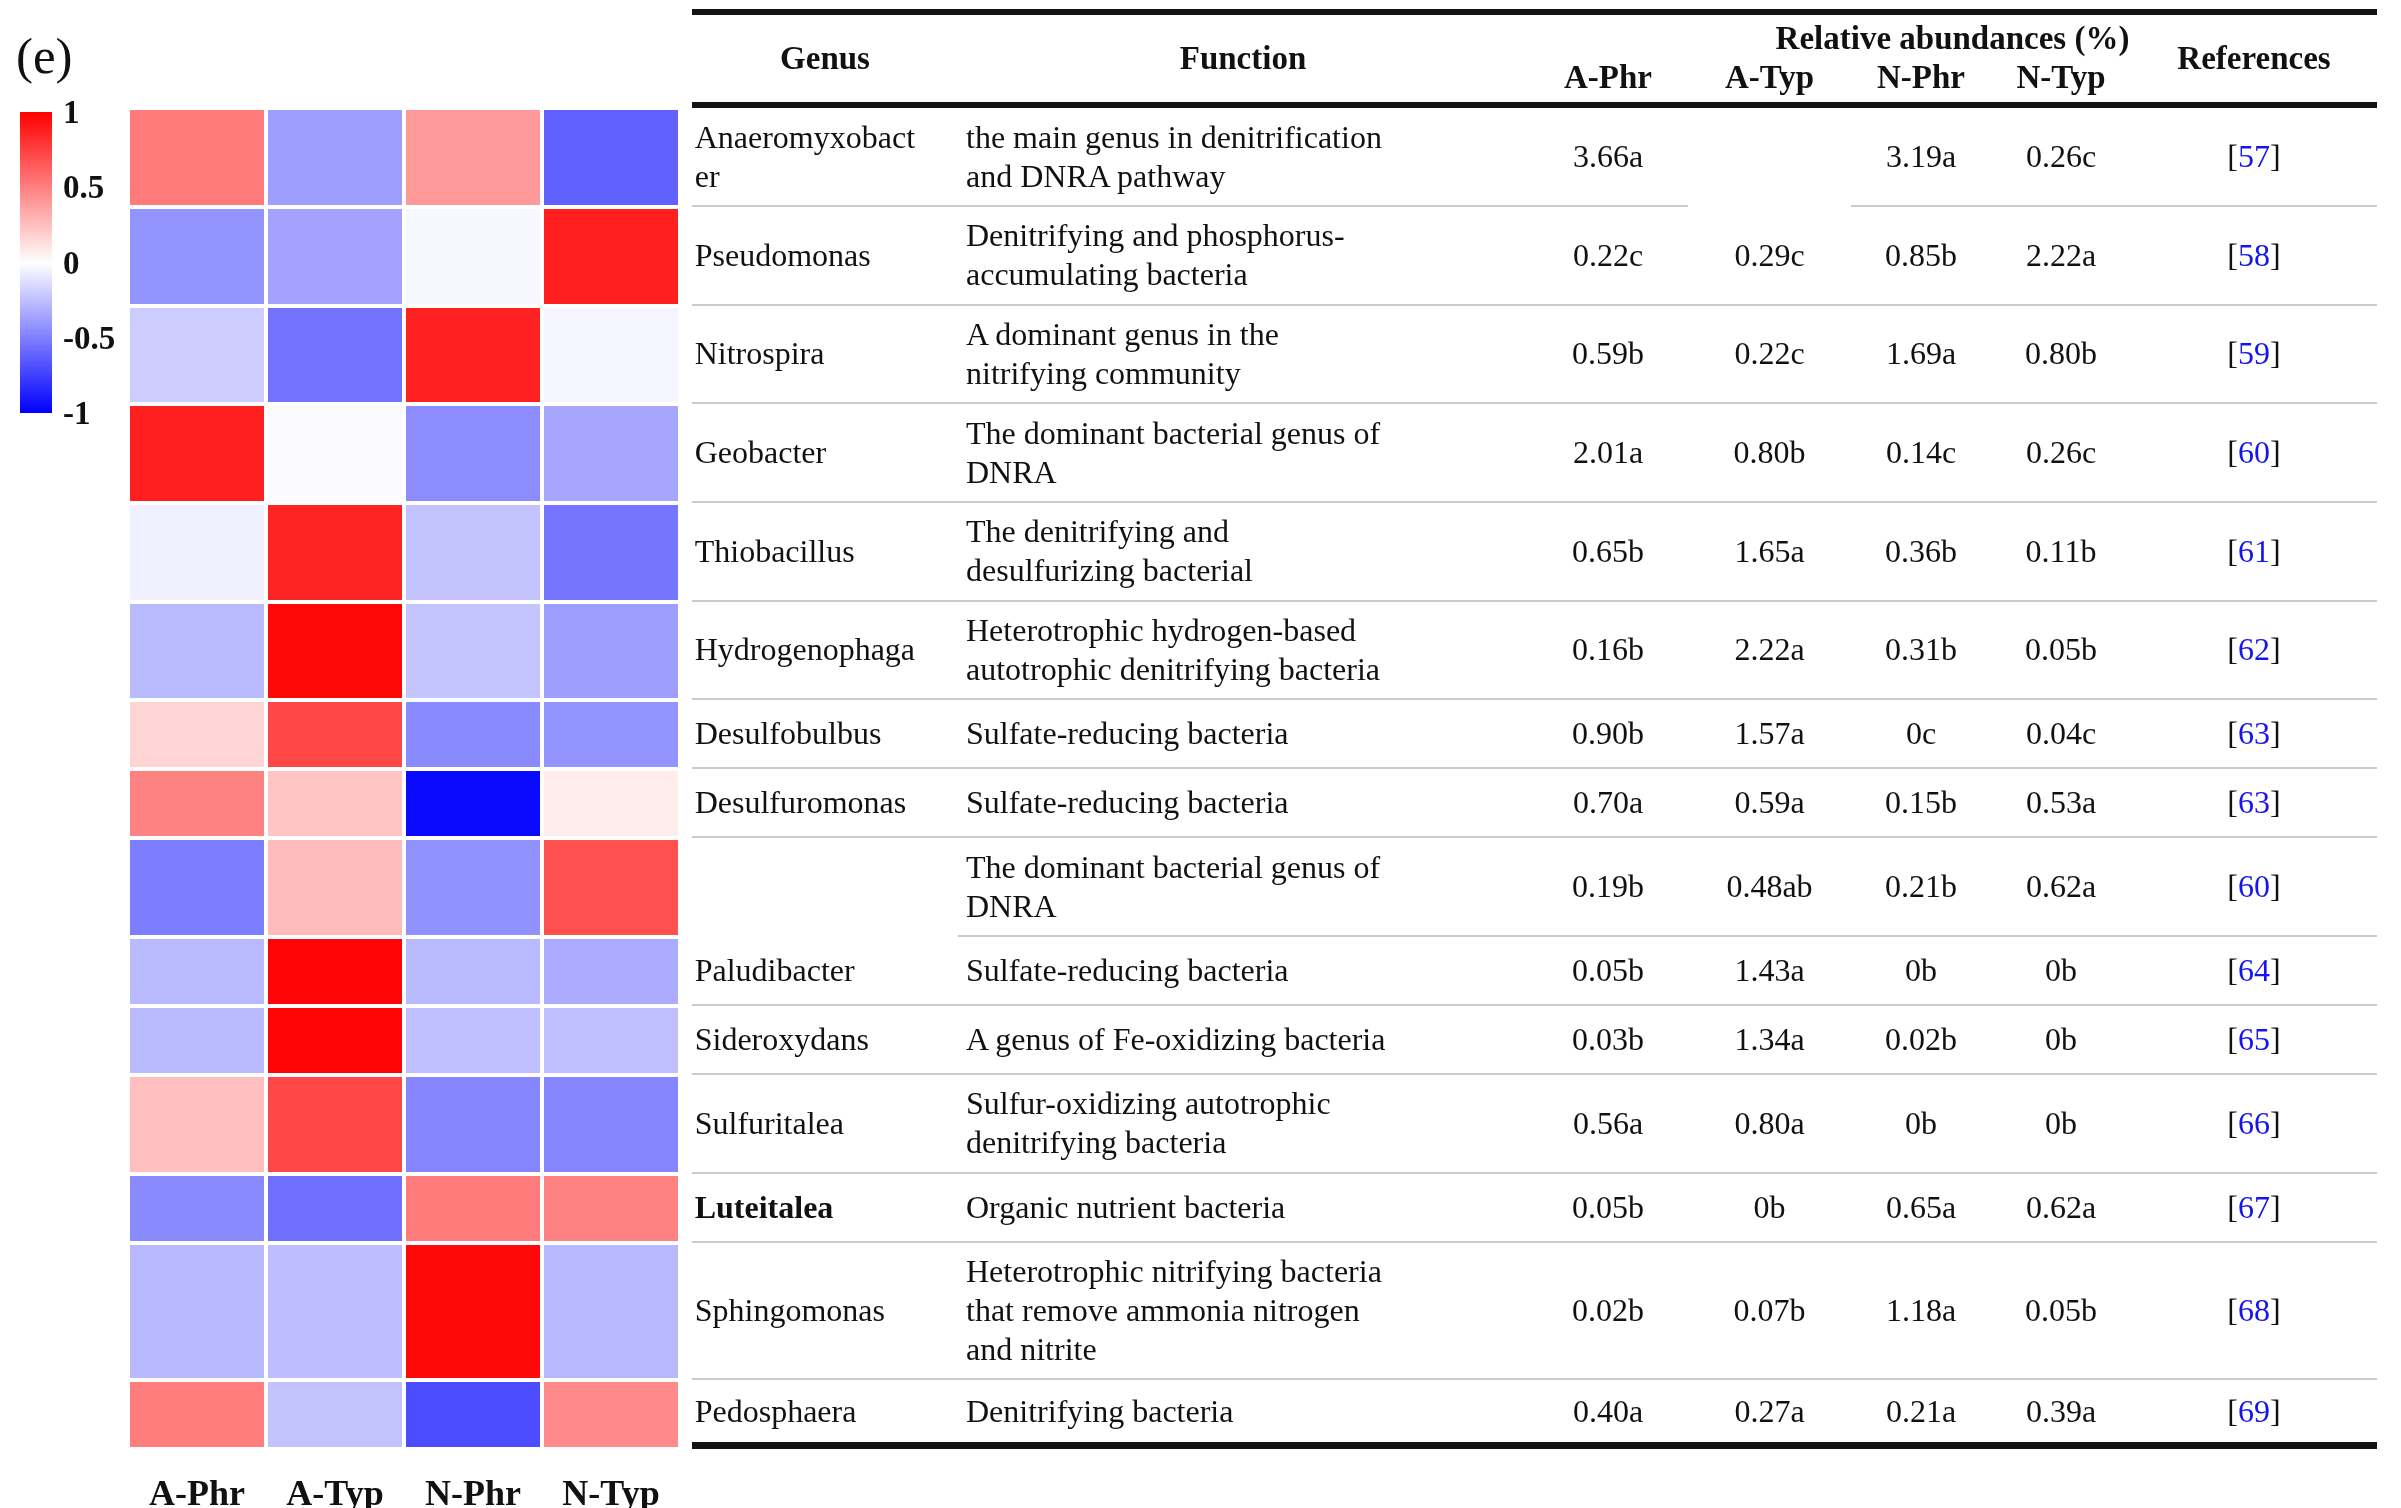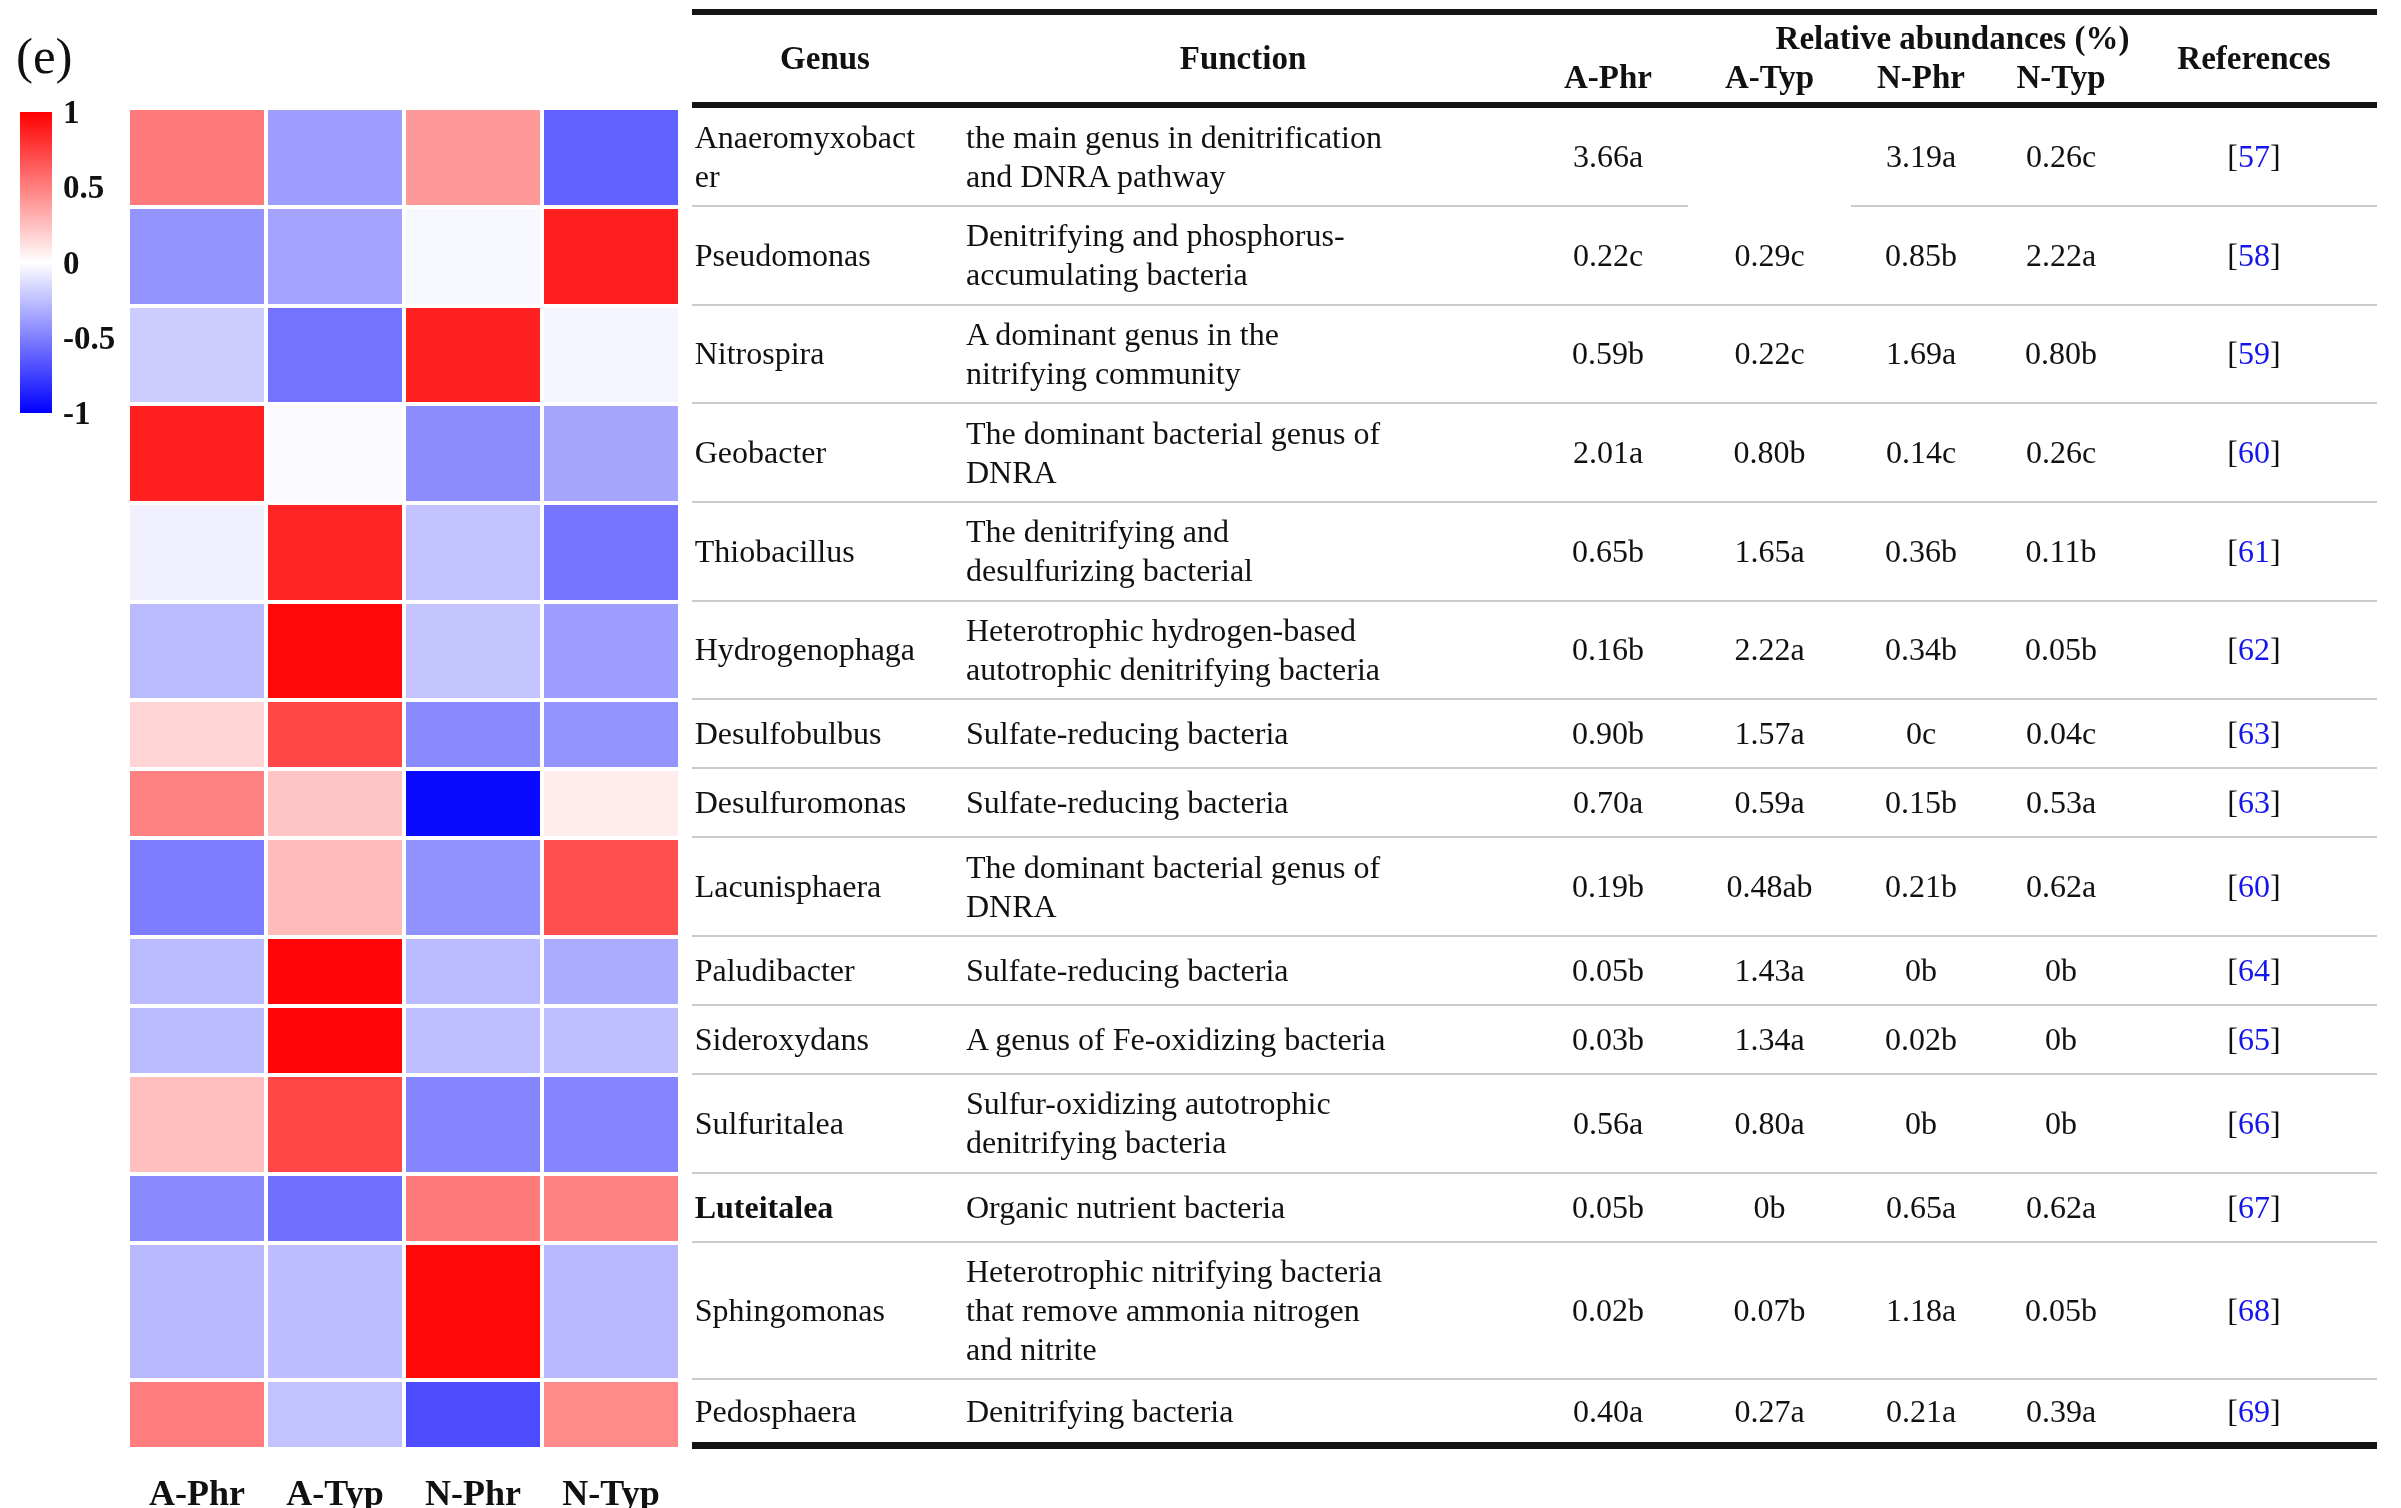--- a/index.html
+++ b/index.html
@@ -170,21 +170,21 @@
       </div>
       <div class="hm" style="grid-area: 8 / 1; background: rgb(186, 186, 255);"></div>
       <div class="hm" style="grid-area: 8 / 2; background: rgb(255, 8, 8);"></div>
       <div class="hm" style="grid-area: 8 / 3; background: rgb(196, 196, 255);"></div>
       <div class="hm" style="grid-area: 8 / 4; background: rgb(158, 158, 255);"></div>
       <div class="tcell gcell" style="grid-area: 8 / 6;">Hydrogenophaga</div>
       <div class="tcell fcell" style="grid-area: 8 / 7;">Heterotrophic hydrogen-based
 autotrophic denitrifying bacteria</div>
       <div class="tcell vcell" style="grid-area: 8 / 8;">0.16b</div>
       <div class="tcell vcell" style="grid-area: 8 / 9;">2.22a</div>
-      <div class="tcell vcell" style="grid-area: 8 / 10;">0.34b</div>
+      <div class="tcell vcell" style="grid-area: 8 / 10;">0.31b</div>
       <div class="tcell vcell" style="grid-area: 8 / 11;">0.05b</div>
       <div class="tcell rcell" style="grid-area: 8 / 12;">
         <span>[</span>
         <span class="refnum">62</span>
         <span>]</span>
       </div>
       <div class="hm" style="grid-area: 9 / 1; background: rgb(255, 212, 212);"></div>
       <div class="hm" style="grid-area: 9 / 2; background: rgb(255, 71, 71);"></div>
       <div class="hm" style="grid-area: 9 / 3; background: rgb(138, 138, 255);"></div>
       <div class="hm" style="grid-area: 9 / 4; background: rgb(148, 148, 255);"></div>
@@ -211,21 +211,20 @@
       <div class="tcell vcell" style="grid-area: 10 / 11;">0.53a</div>
       <div class="tcell rcell" style="grid-area: 10 / 12;">
         <span>[</span>
         <span class="refnum">63</span>
         <span>]</span>
       </div>
       <div class="hm" style="grid-area: 11 / 1; background: rgb(125, 125, 255);"></div>
       <div class="hm" style="grid-area: 11 / 2; background: rgb(255, 186, 186);"></div>
       <div class="hm" style="grid-area: 11 / 3; background: rgb(145, 145, 255);"></div>
       <div class="hm" style="grid-area: 11 / 4; background: rgb(255, 79, 79);"></div>
-      <div class="tcell gcell" style="grid-area: 11 / 6;">Lacunisphaera</div>
       <div class="tcell fcell" style="grid-area: 11 / 7;">The dominant bacterial genus of
 DNRA</div>
       <div class="tcell vcell" style="grid-area: 11 / 8;">0.19b</div>
       <div class="tcell vcell" style="grid-area: 11 / 9;">0.48ab</div>
       <div class="tcell vcell" style="grid-area: 11 / 10;">0.21b</div>
       <div class="tcell vcell" style="grid-area: 11 / 11;">0.62a</div>
       <div class="tcell rcell" style="grid-area: 11 / 12;">
         <span>[</span>
         <span class="refnum">60</span>
         <span>]</span>

